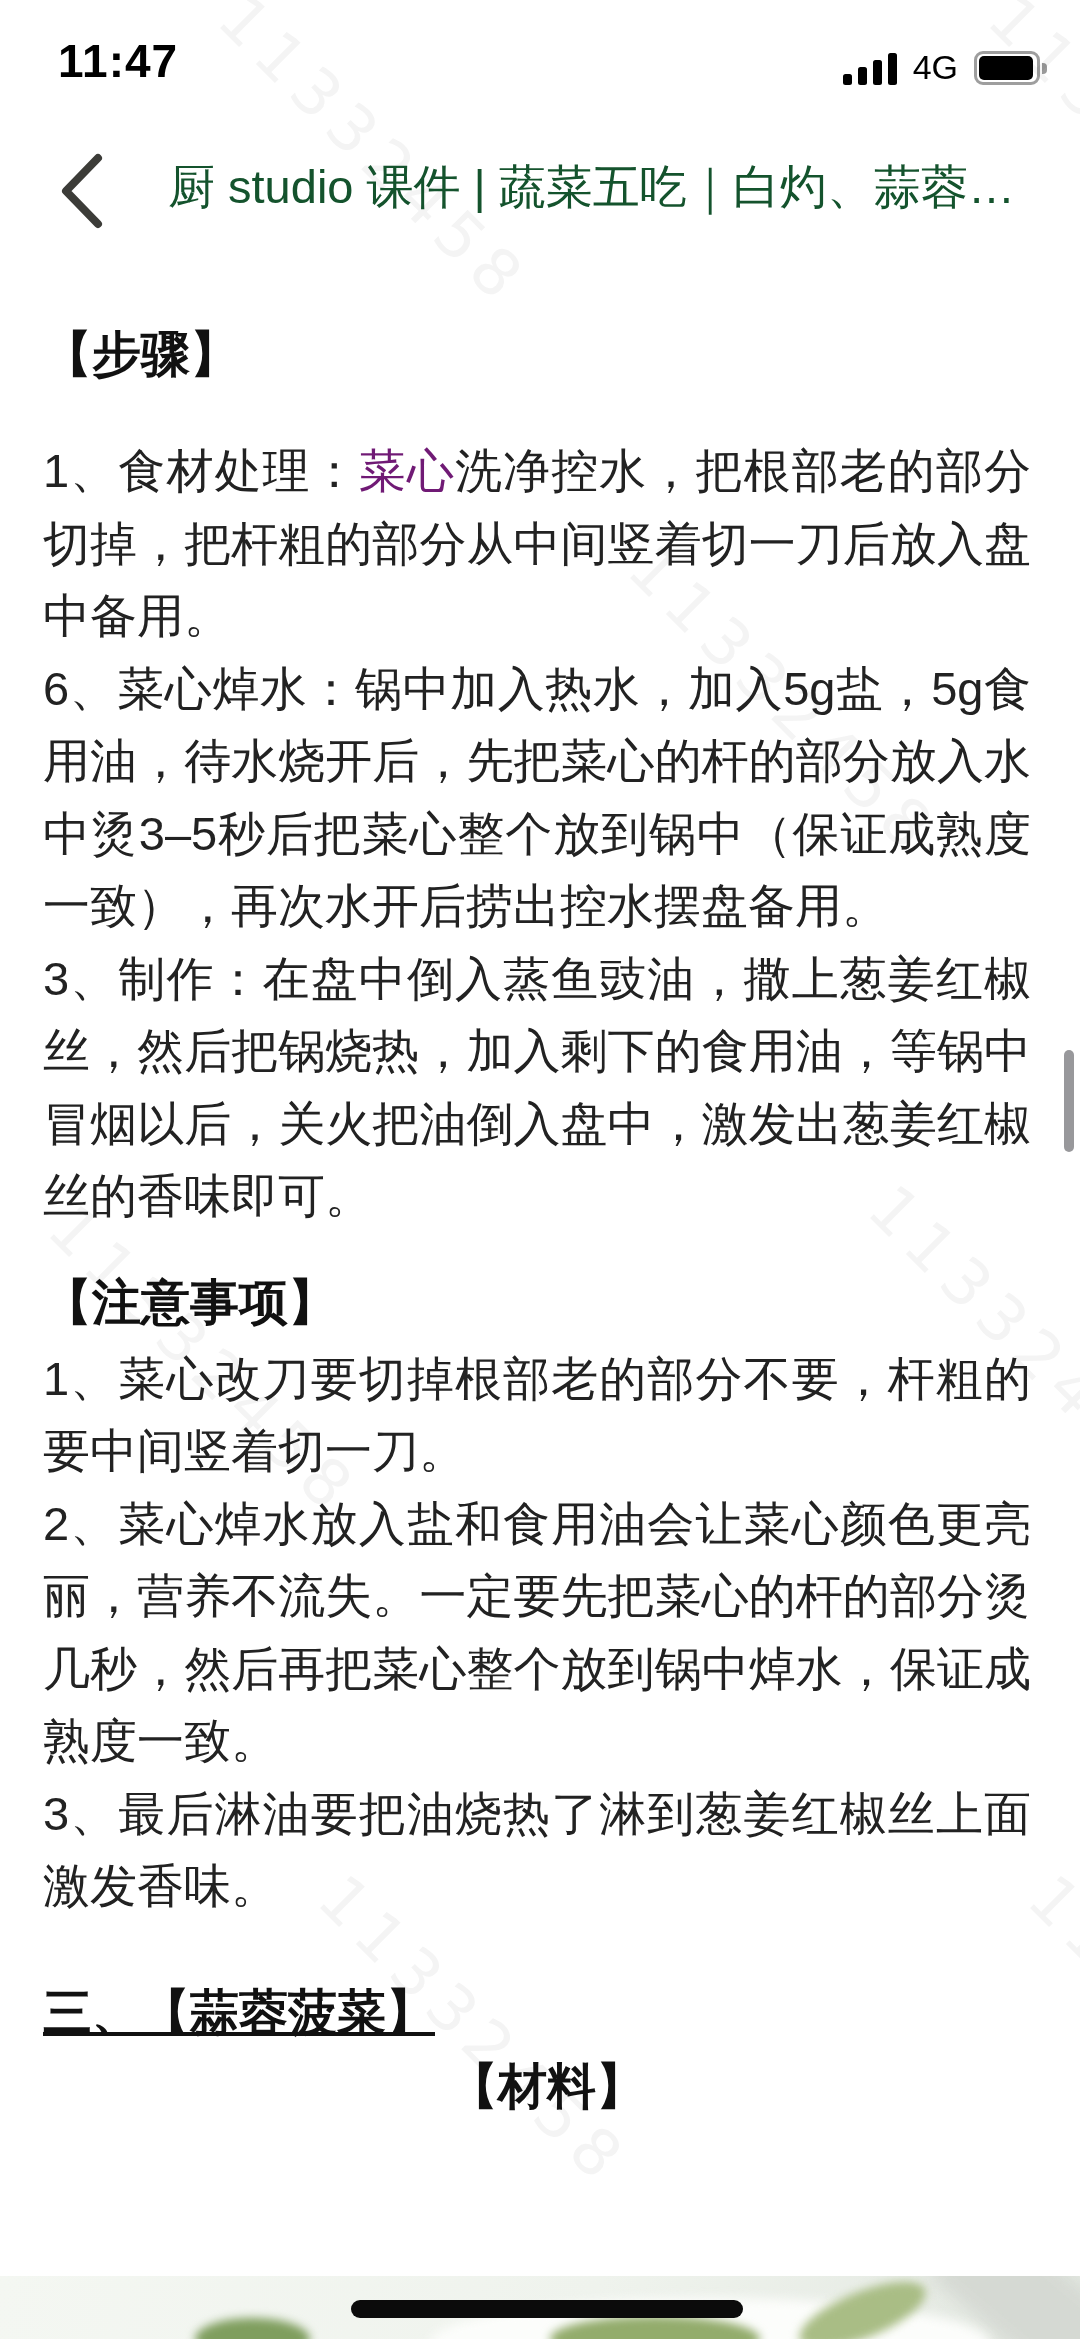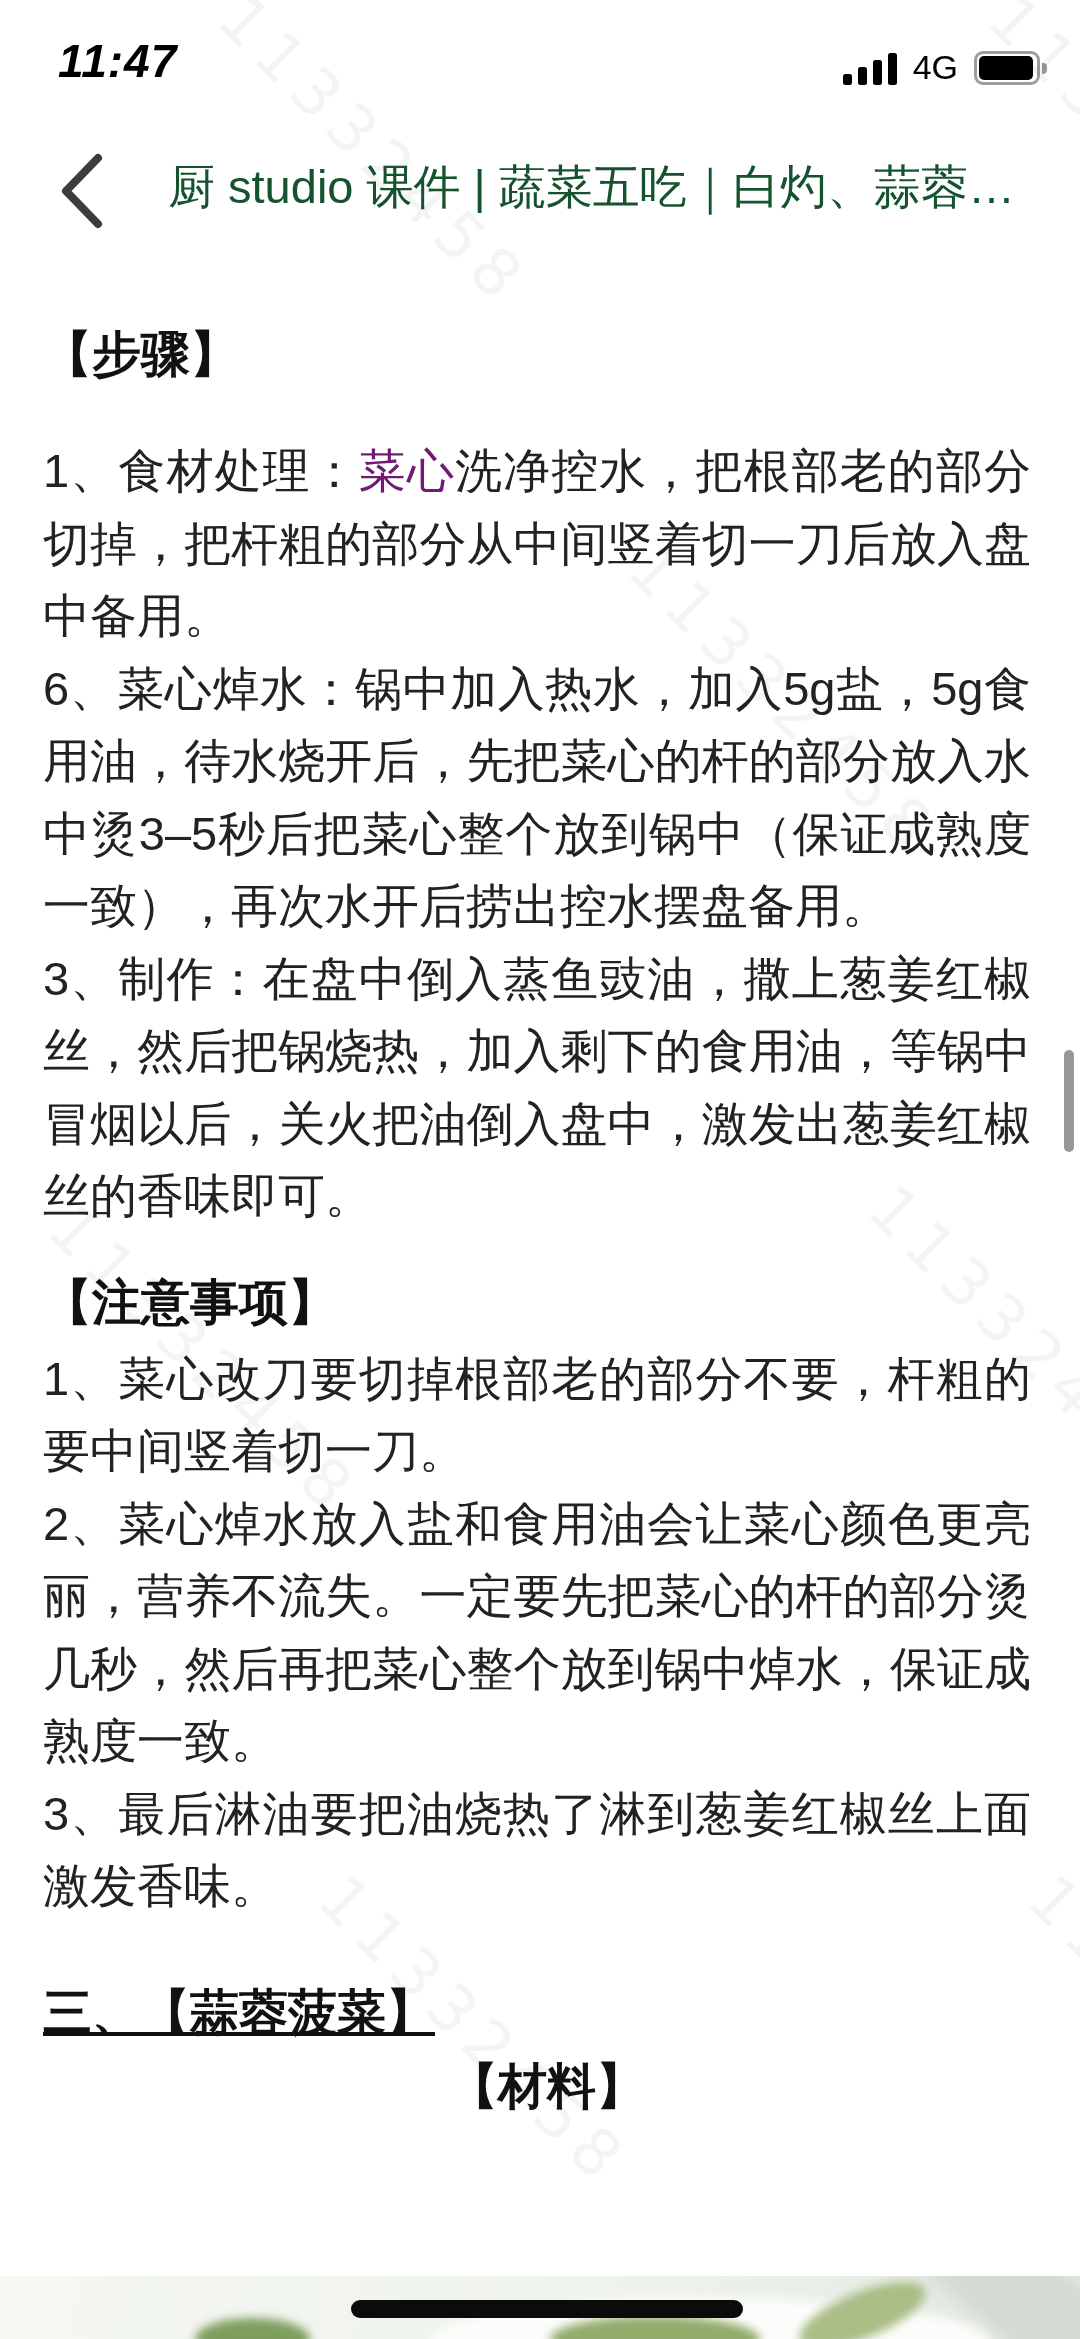--- a/index.html
+++ b/index.html
@@ -14,21 +14,21 @@
   .wm {
     position:absolute; font-size:64px; letter-spacing:10px; white-space:nowrap;
     color:rgba(40,40,40,0.05); transform:rotate(45deg); transform-origin:0 50%;
     font-family:"DejaVu Sans",sans-serif;
   }
 
   
   .status-bar { position:absolute; left:0; top:0; width:1080px; height:130px; z-index:5; }
   .status-time {
     position:absolute; left:58px; top:34px; font-size:46px; font-weight:700;
-    color:#000; letter-spacing:1px;font-style:italic;
+    color:#000; letter-spacing:1px;
   }
   .status-right {
     position:absolute; right:34px; top:48px; display:flex; align-items:center; gap:16px;
   }
   .signal { display:flex; align-items:flex-end; gap:6px; height:34px; }
   .signal .bar { width:9px; background:#000; border-radius:2.5px; }
   .signal .b1 { height:11px; } .signal .b2 { height:18px; }
   .signal .b3 { height:25px; } .signal .b4 { height:32px; }
   .net-label { font-size:34px; color:#000; font-weight:400; }
   .battery { position:relative; width:72px; height:34px; }

